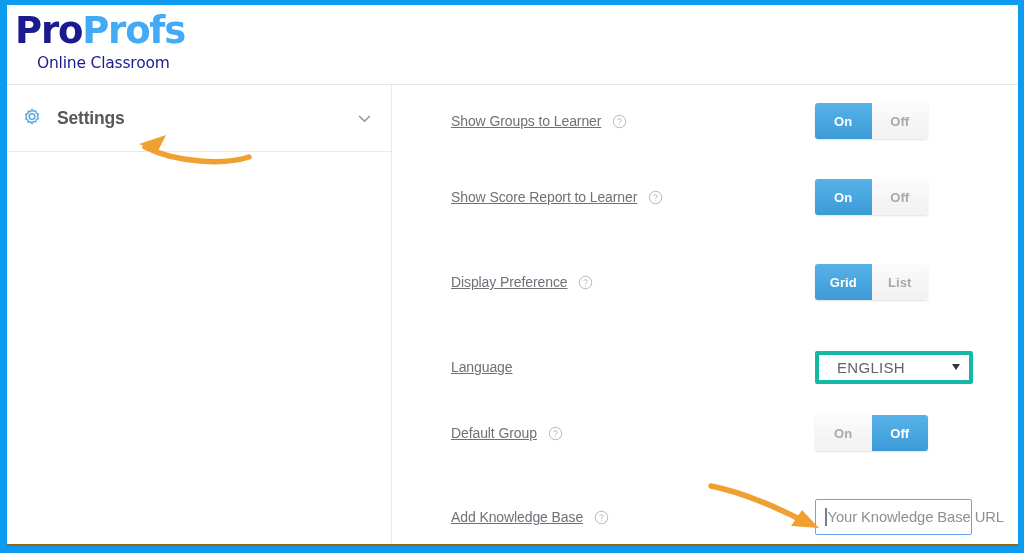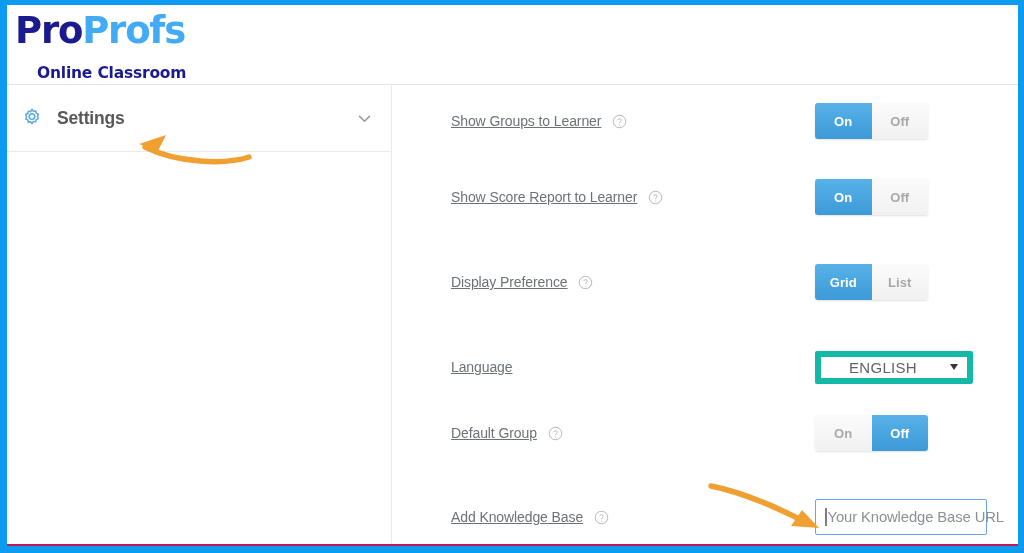--- a/index.html
+++ b/index.html
@@ -18,21 +18,21 @@
     width: 1024px;
     height: 553px;
     background: #0d9bf0;
     padding: 5px 6px 7px 7px;
   }
 
   #app-window {
     position: relative;
     width: 100%;
     height: 100%;
-    background: #be185d;
+    background: #a16207;
     overflow: hidden;
   }
 
   
   #header {
     position: relative;
     height: 80px;
     background: #ffffff;
     border-bottom: 1px solid #e3e5e8;
   }
@@ -48,24 +48,24 @@
     font-size: 37px;
     font-weight: bold;
     letter-spacing: -1.2px;
     line-height: 1;
     font-family: "DejaVu Sans", sans-serif;
   }
   #logo-pro  { color: #1b1b8f; }
   #logo-profs { color: #43aaf5; }
 
   #logo-tagline {
-    margin-top: 17px;
+    margin-top: 7px;
     margin-left: 22px;
     font-size: 15.5px;
-    font-weight: bold;
+    font-weight: normal;
     color: #1b1b8f;
     letter-spacing: -0.2px;
     font-family: "DejaVu Sans", sans-serif;
   }
 
   
   #body-area {
     position: relative;
     display: flex;
     height: 459px;
@@ -180,26 +180,26 @@
   .seg-on {
     background: linear-gradient(to bottom, #57b2e8, #3d9ad8);
     color: #ffffff;
   }
 
   
   .select-box {
     position: relative;
     width: 158px;
     height: 33px;
-    border: 6px solid #14b8a6;
+    border: 4px solid #14b8a6;
     border-radius: 2px;
     background: #ffffff;
     display: flex;
     align-items: center;
-    padding: 0 28px;
+    padding: 0 18px;
     cursor: pointer;
   }
 
   .select-value {
     font-size: 15px;
     color: #5f6468;
     letter-spacing: 0.3px;
   }
 
   .select-caret {
@@ -207,21 +207,21 @@
     right: 9px;
     width: 0; height: 0;
     border-left: 4.5px solid transparent;
     border-right: 4.5px solid transparent;
     border-top: 6px solid #33363a;
   }
 
   
   .text-input-wrap {
     position: relative;
-    width: 172px;
+    width: 157px;
     height: 36px;
     border: 1.5px solid #6ba3e8;
     border-radius: 2px;
     background: #ffffff;
     display: flex;
     align-items: center;
     padding: 0 9px;
     cursor: text;
   }
 

